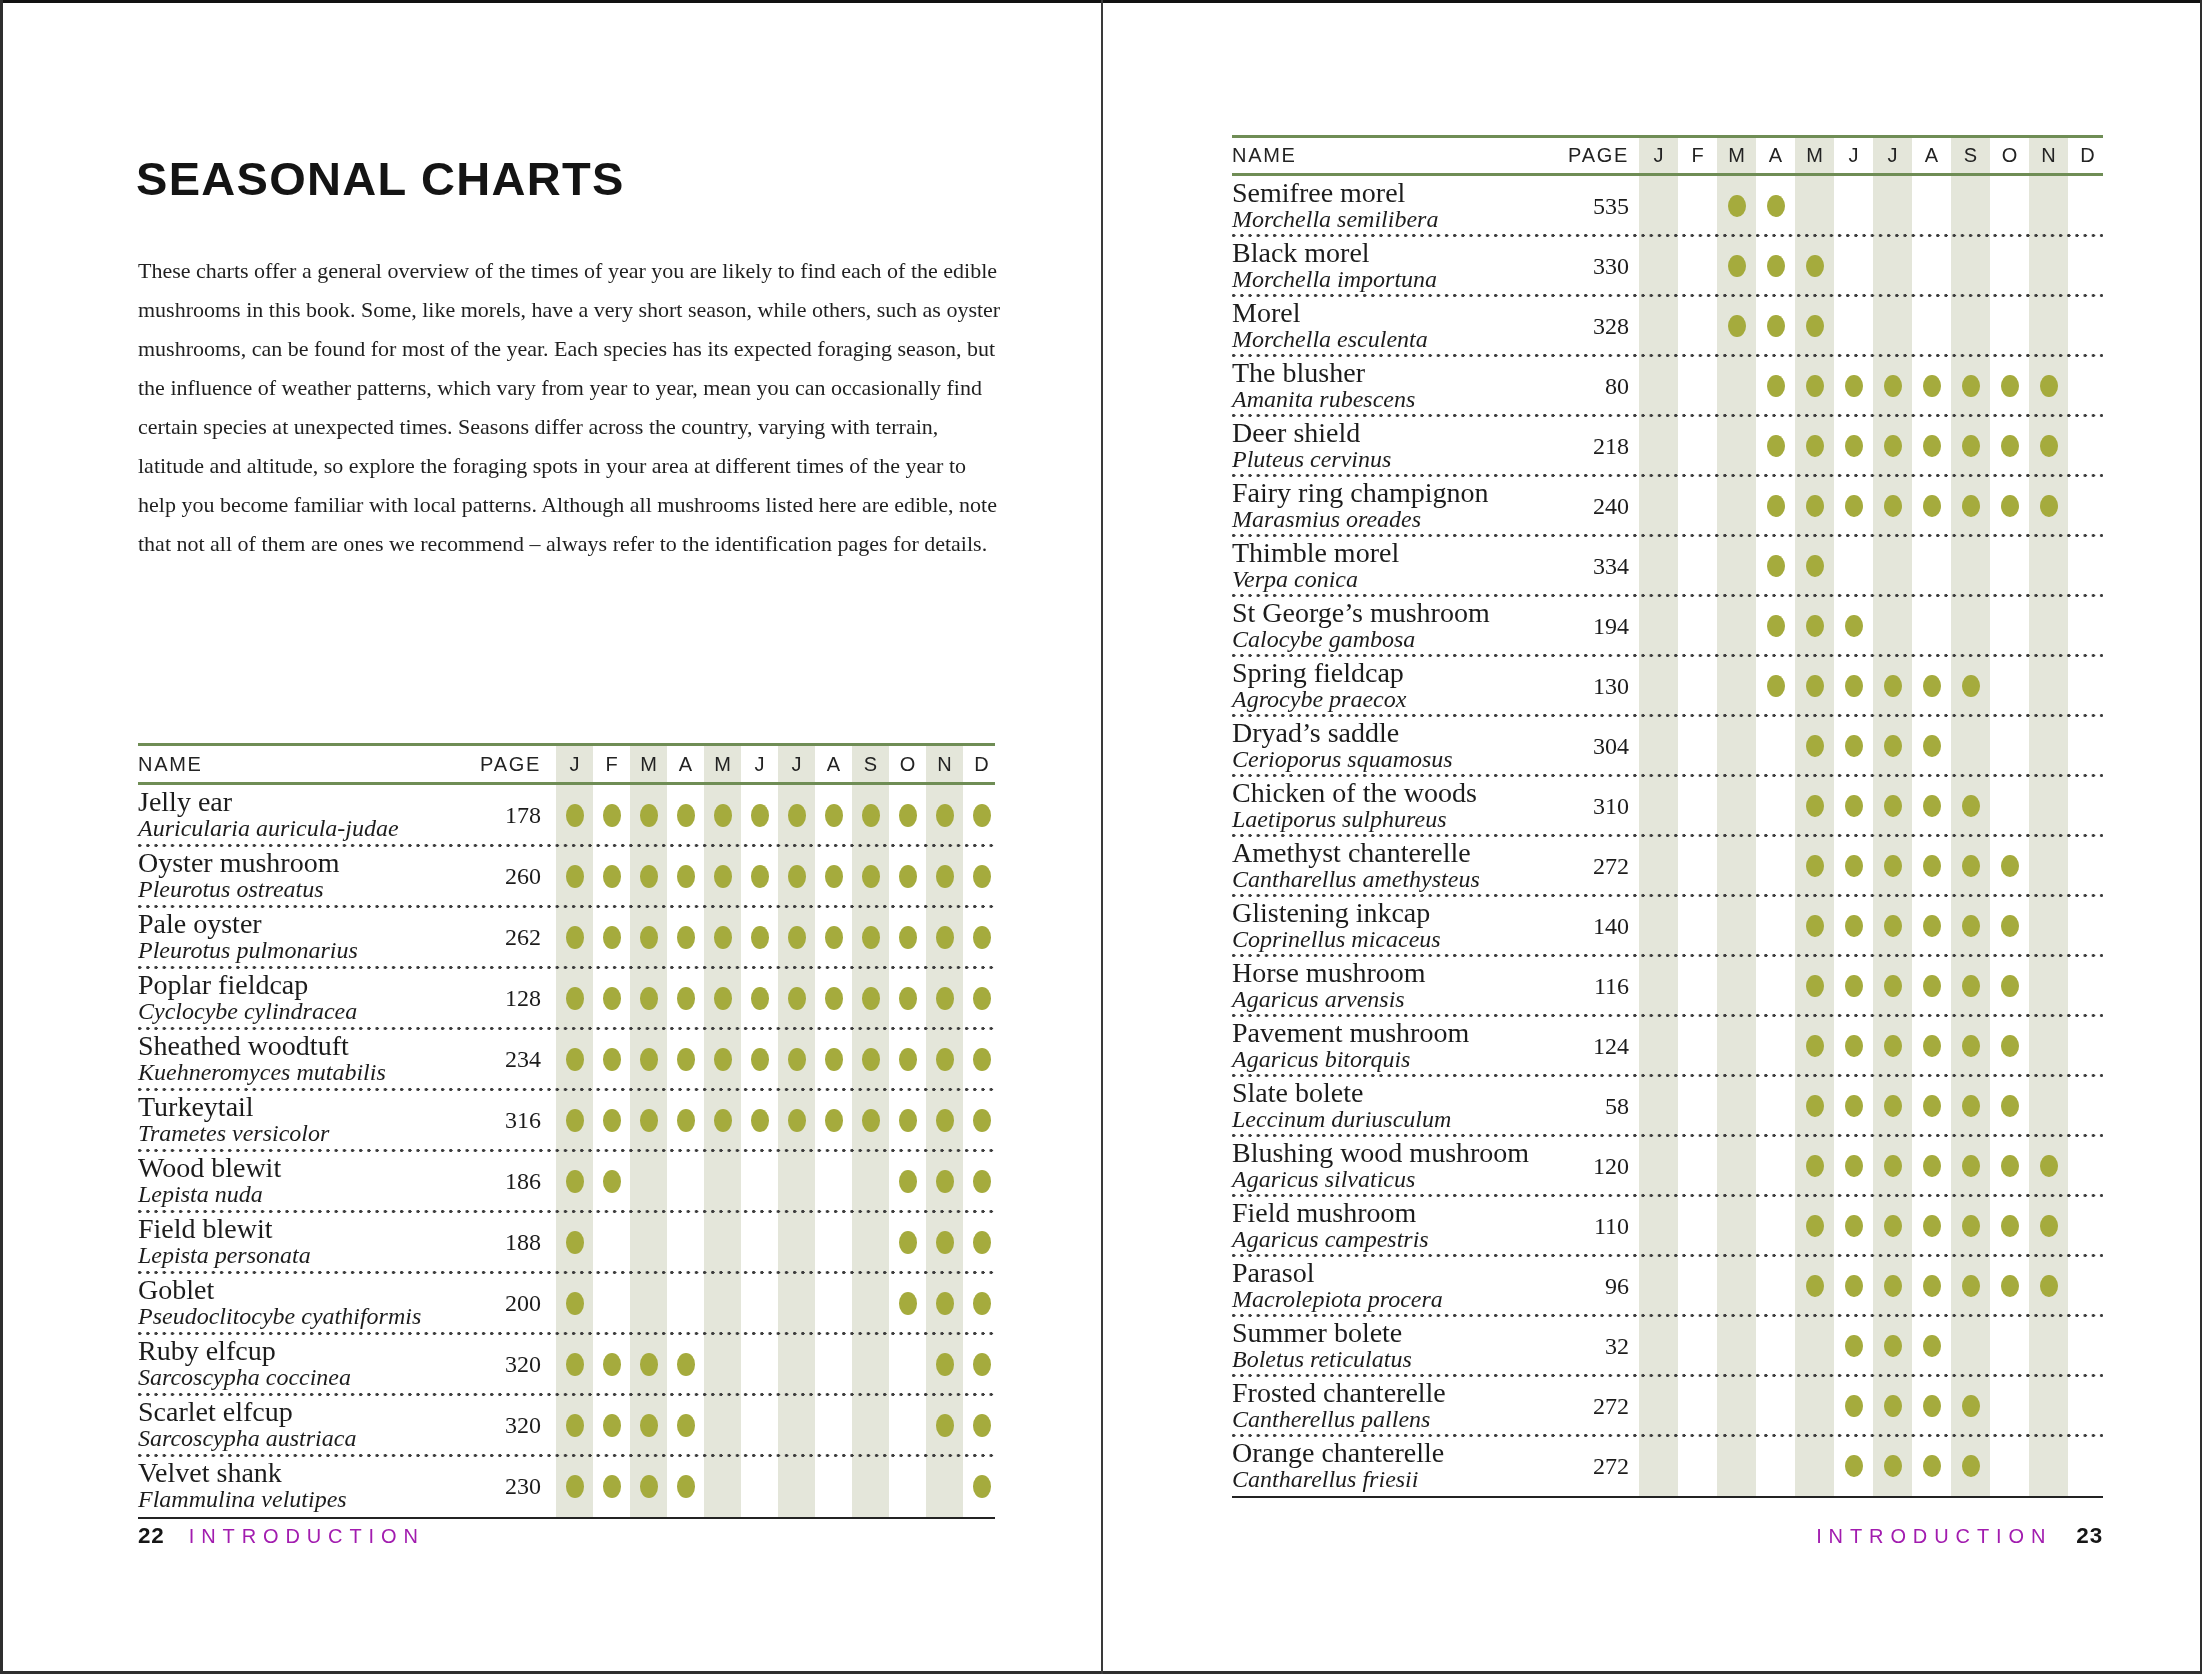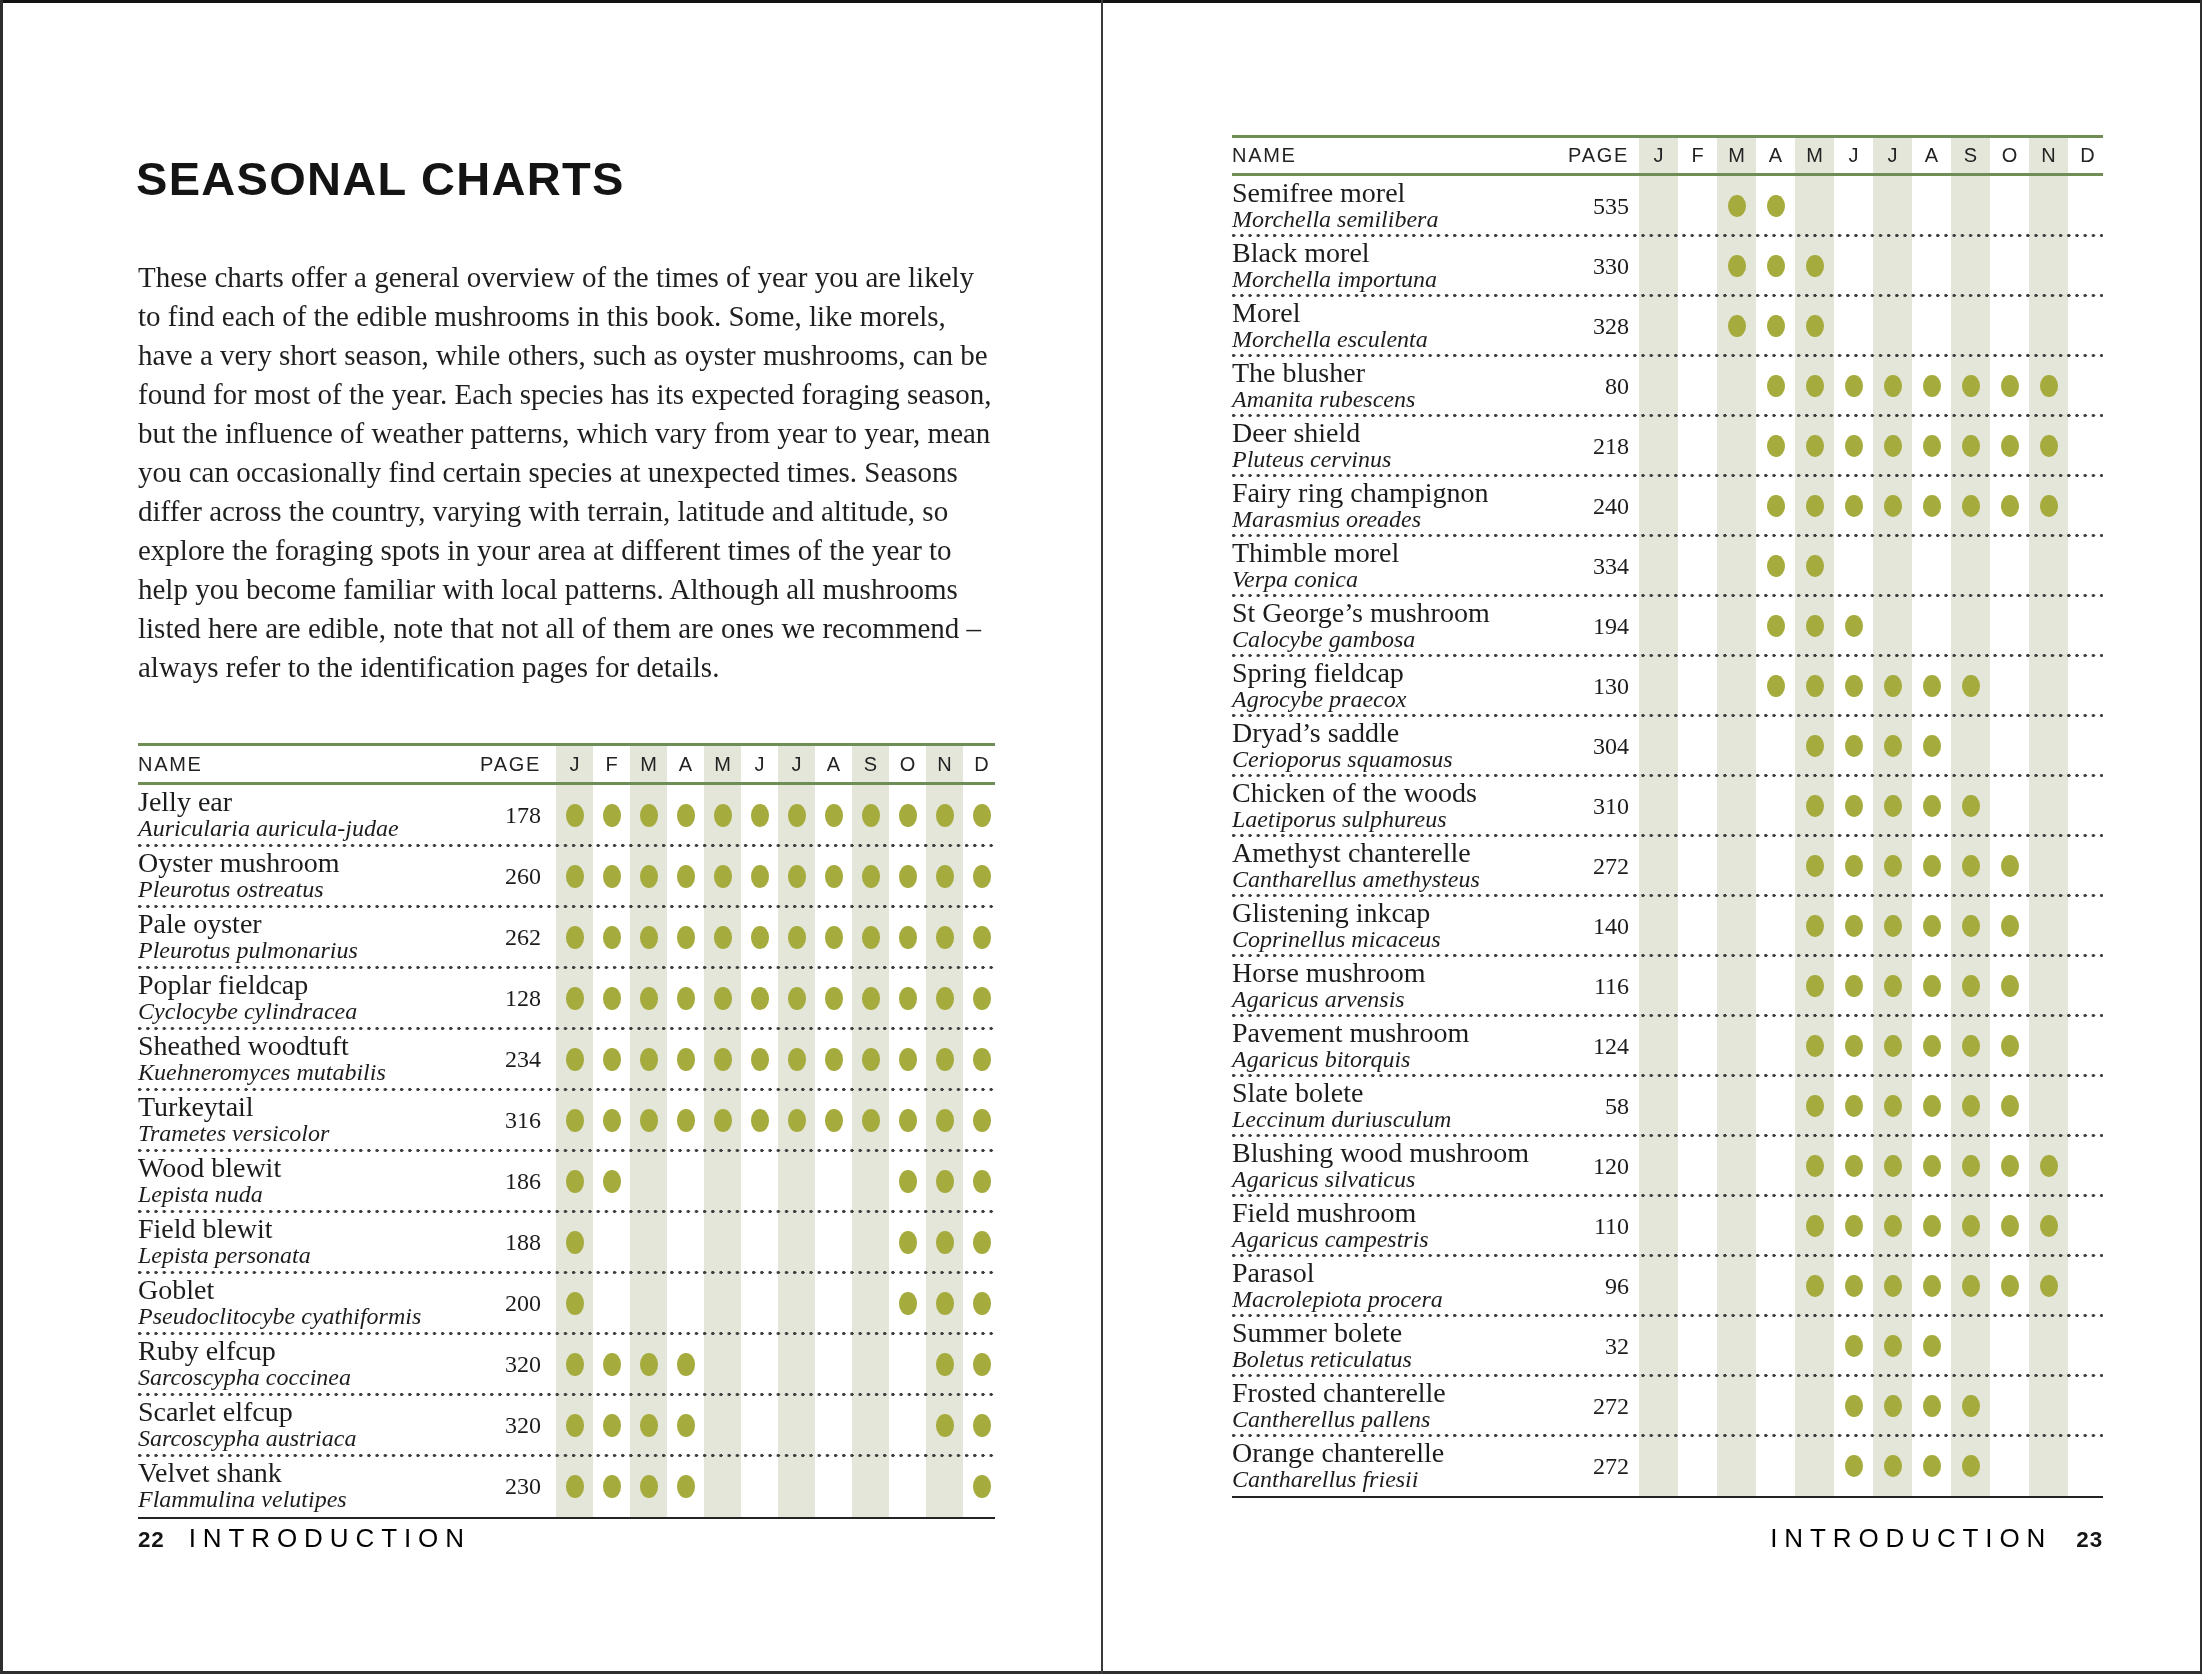--- a/index.html
+++ b/index.html
@@ -8,21 +8,21 @@
   
   .frame-top{position:absolute;left:0;top:0;width:100%;height:3.4px;background:#111;}
   .frame-bottom{position:absolute;left:0;bottom:0;width:100%;height:2.6px;background:#2e2e2e;}
   .frame-left{position:absolute;left:0;top:0;width:2.6px;height:100%;background:#2e2e2e;}
   .frame-right{position:absolute;right:0;top:0;width:2.6px;height:100%;background:#2e2e2e;}
   .page-divider{position:absolute;left:1101px;top:0;width:1.7px;height:100%;background:#3a3a3a;}
 
   .page-title{position:absolute;left:136px;top:120px;font-size:47px;font-weight:800;
               letter-spacing:1.3px;color:#141414;}
   .intro{position:absolute;left:138px;top:229px;width:865px;font-family:"Liberation Serif",serif;
-         font-size:29px;line-height:39px;color:#1f1f1f;text-align:left;}
+         font-size:22px;line-height:39px;color:#1f1f1f;text-align:left;}
 
   
   .stable{position:absolute;border-bottom:2.6px solid #232323;}
   #table-left{--name-w:295px;--page-w:123px;--slot-w:37px;--row-h:61px;--pad-r:15px;
               --head-h:42px;width:857px;left:138px;top:743px;}
   #table-right{--name-w:284px;--page-w:123px;--slot-w:39px;--row-h:60px;--pad-r:10px;
                --head-h:41px;width:871px;left:1232px;top:135px;}
   .thead,.trow{display:grid;grid-template-columns:var(--name-w) var(--page-w) repeat(12,var(--slot-w));}
   .thead{height:var(--head-h);border-top:3.4px solid var(--rule);border-bottom:3.4px solid var(--rule);
          box-sizing:border-box;}
@@ -39,21 +39,21 @@
             font-family:"Liberation Serif",serif;font-size:24px;color:#1c1c1c;}
   .mcell{display:flex;align-items:center;justify-content:center;}
   .dot{width:18px;height:22.4px;border-radius:50%;background:var(--dot);}
   .dotsep{position:absolute;left:0;right:0;bottom:-1.7px;height:3.4px;z-index:3;
           background-image:radial-gradient(circle at 1.7px 1.7px,#3c3c3c 1.5px,transparent 1.9px);
           background-size:8.2px 3.4px;background-repeat:repeat-x;}
 
   
   .footer{position:absolute;top:1523px;display:flex;align-items:baseline;gap:24px;}
   .footer .fnum{font-size:22.4px;font-weight:700;color:#161616;letter-spacing:0.9px;}
-  .footer .fsection{font-size:26px;letter-spacing:6.9px;color:#000000;font-weight:400;text-align:center;}
+  .footer .fsection{font-size:20px;letter-spacing:6.9px;color:#a21caf;font-weight:400;text-align:center;}
   #footer-left{left:138px;}
   #footer-right{right:100px;}
 </style>
 </head>
 <body>
 
 <div class="spread">
 
   <div>
     <h1 class="page-title">SEASONAL CHARTS</h1>

